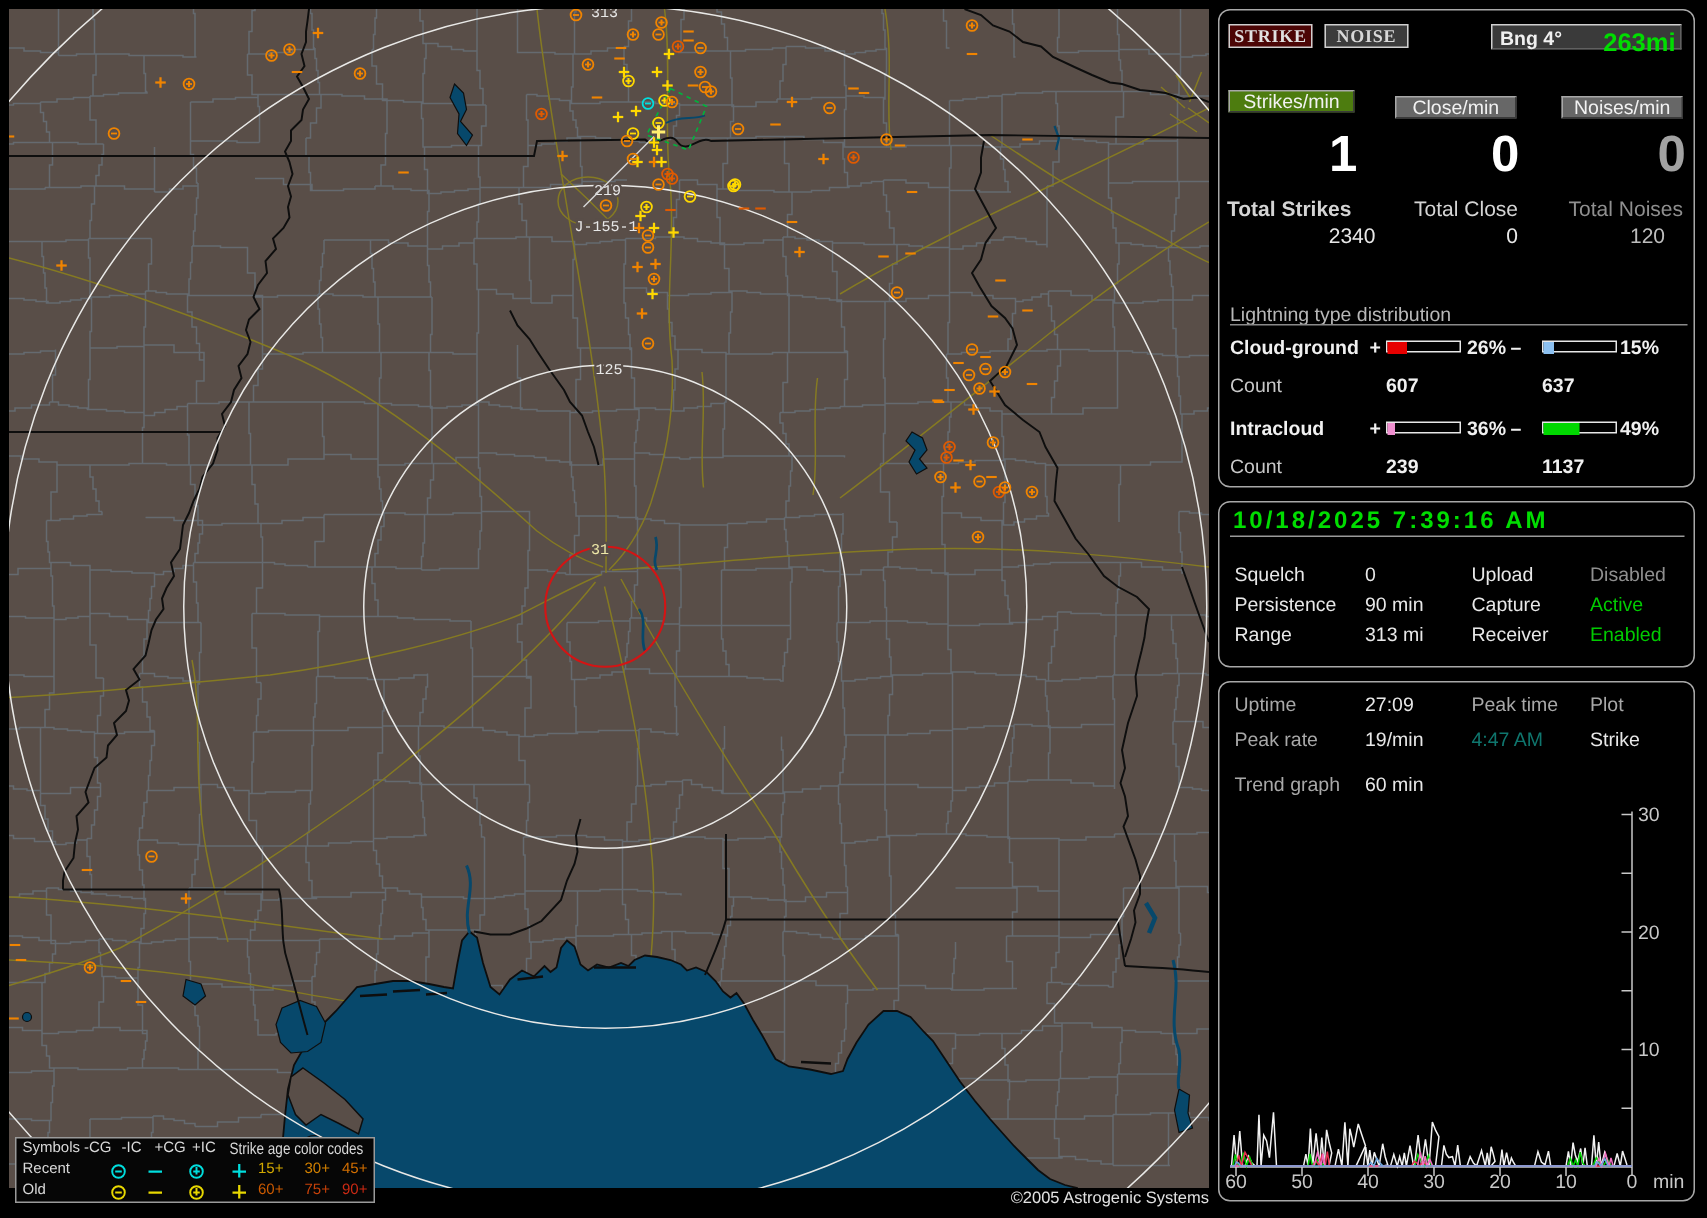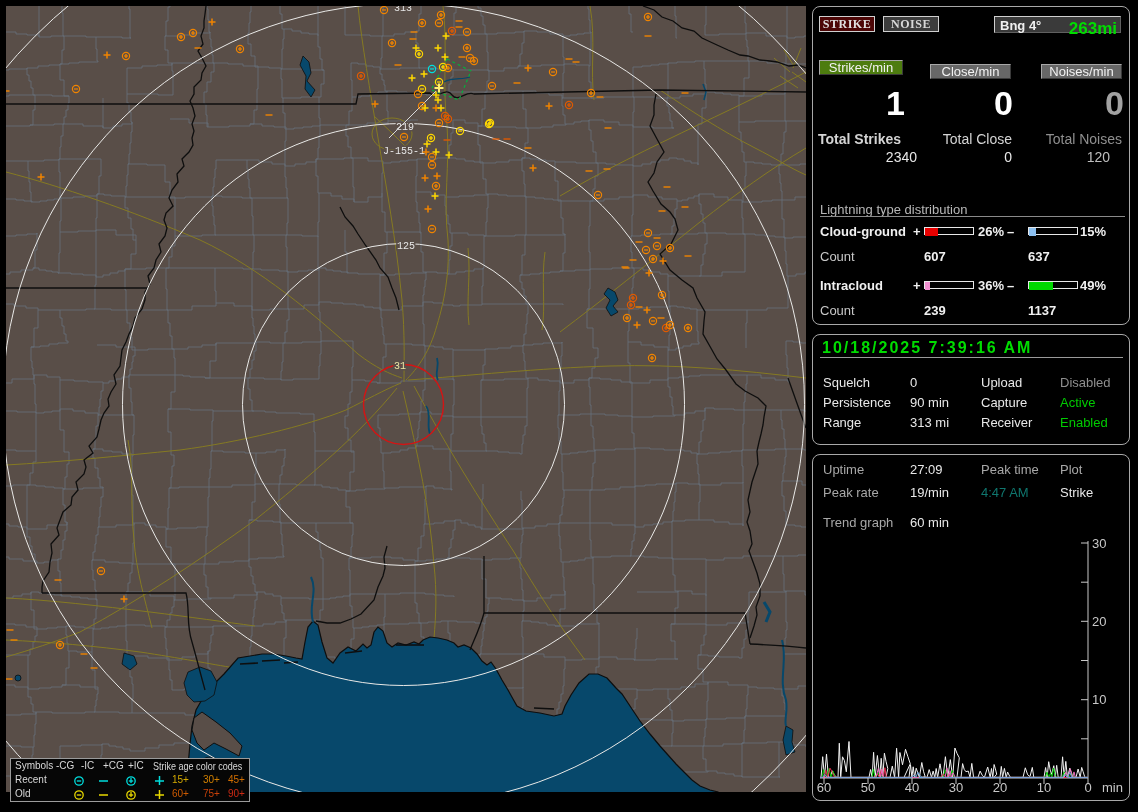--- a/index.html
+++ b/index.html
@@ -362,20 +362,21 @@
       <line x1="90.5" y1="1" x2="90.5" y2="10" stroke="#00dede" stroke-width="1.5"></line>
       <circle cx="10" cy="20" r="4.2" fill="none" stroke="#e8d800" stroke-width="1.3"></circle>
       <line x1="7.8" y1="20" x2="12.2" y2="20" stroke="#e8d800" stroke-width="1.3"></line>
       <line x1="30" y1="20" x2="39" y2="20" stroke="#e8d800" stroke-width="1.5"></line>
       <circle cx="62" cy="20" r="4.2" fill="none" stroke="#e8d800" stroke-width="1.3"></circle>
       <line x1="59.8" y1="20" x2="64.2" y2="20" stroke="#e8d800" stroke-width="1.3"></line>
       <line x1="62" y1="17" x2="62" y2="22" stroke="#e8d800" stroke-width="1.3"></line>
       <line x1="86" y1="20" x2="95" y2="20" stroke="#e8d800" stroke-width="1.5"></line>
       <line x1="90.5" y1="15" x2="90.5" y2="24" stroke="#e8d800" stroke-width="1.5"></line>
     </svg>
+<div style="position:absolute;left:0;top:793px;width:806px;text-align:right;font-size:11px;color:#e2e2e2;font-family:'Liberation Sans',sans-serif">©2005 Astrogenic Systems</div>
 <div style="position:absolute;left:812px;top:6px;width:318px;height:319px;border:1px solid #a8a8a8;border-radius:8px"></div>
     <div style="position:absolute;left:812px;top:334px;width:318px;height:111px;border:1px solid #a8a8a8;border-radius:8px"></div>
     <div style="position:absolute;left:812px;top:454px;width:318px;height:347px;border:1px solid #a8a8a8;border-radius:8px"></div>
     <div style="position:absolute;left:819px;top:16px;width:56px;height:16px;background:#4c0606;border:1px solid #cfcfcf;color:#e0e0e0;font-weight:bold;font-size:12px;text-align:center;line-height:15px;letter-spacing:0.5px;font-family:'Liberation Serif',serif">STRIKE</div>
     <div style="position:absolute;left:883px;top:16px;width:56px;height:16px;background:#3c3c3c;border:1px solid #cfcfcf;color:#d8d8d8;font-weight:bold;font-size:12px;text-align:center;line-height:15px;letter-spacing:0.5px;font-family:'Liberation Serif',serif">NOISE</div>
     <div style="position:absolute;left:994px;top:16px;width:127px;height:17px;background:#3a3a3a;border-top:1px solid #d0d0d0;border-left:1px solid #d0d0d0;border-right:1px solid #606060;border-bottom:1px solid #606060"></div>
     <div style="position:absolute;left:1000px;top:19px;font-size:13px;color:#f0f0f0;font-weight:bold;font-family:'Liberation Sans',sans-serif;white-space:nowrap;line-height:1.15">Bng 4°</div>
     <div style="position:absolute;right:21px;top:19px;font-size:17px;color:#00dd00;font-weight:bold;font-family:'Liberation Sans',sans-serif;white-space:nowrap;line-height:1.15;text-align:right">263mi</div>
     <div style="position:absolute;left:819px;top:60px;width:84px;height:15px;background:#4d7c0f;border-top:1px solid #a8a8a8;border-left:1px solid #a8a8a8;border-right:1px solid #3a3a3a;border-bottom:1px solid #3a3a3a;color:#f2f2f2;font-size:13px;text-align:center;line-height:14px;font-family:'Liberation Sans',sans-serif;">Strikes/min</div>
     <div style="position:absolute;left:930px;top:64px;width:81px;height:15px;background:#676767;border-top:1px solid #a8a8a8;border-left:1px solid #a8a8a8;border-right:1px solid #3a3a3a;border-bottom:1px solid #3a3a3a;color:#f2f2f2;font-size:13px;text-align:center;line-height:14px;font-family:'Liberation Sans',sans-serif;">Close/min</div>

